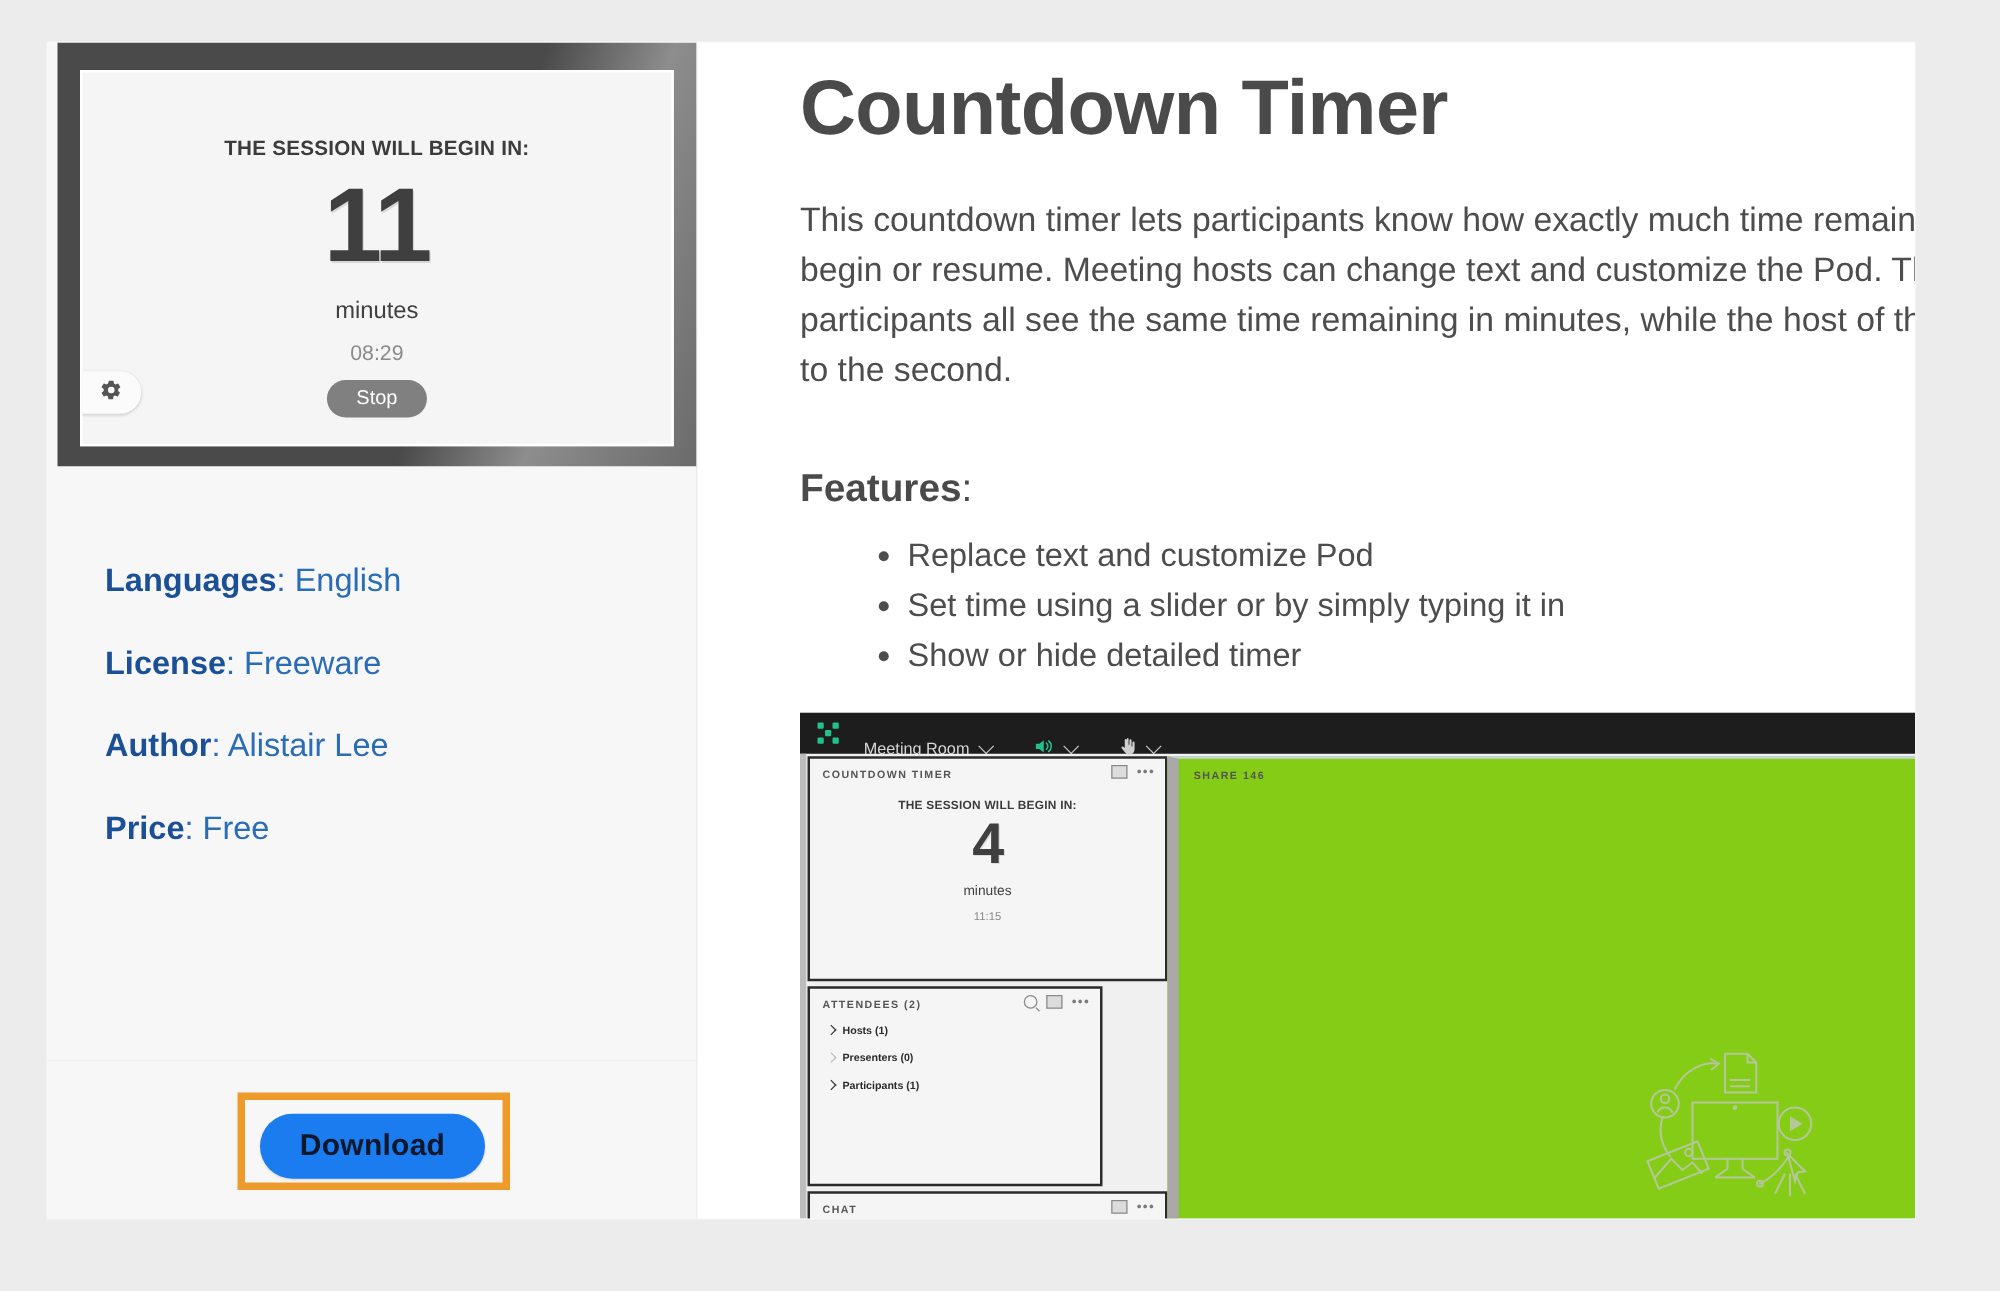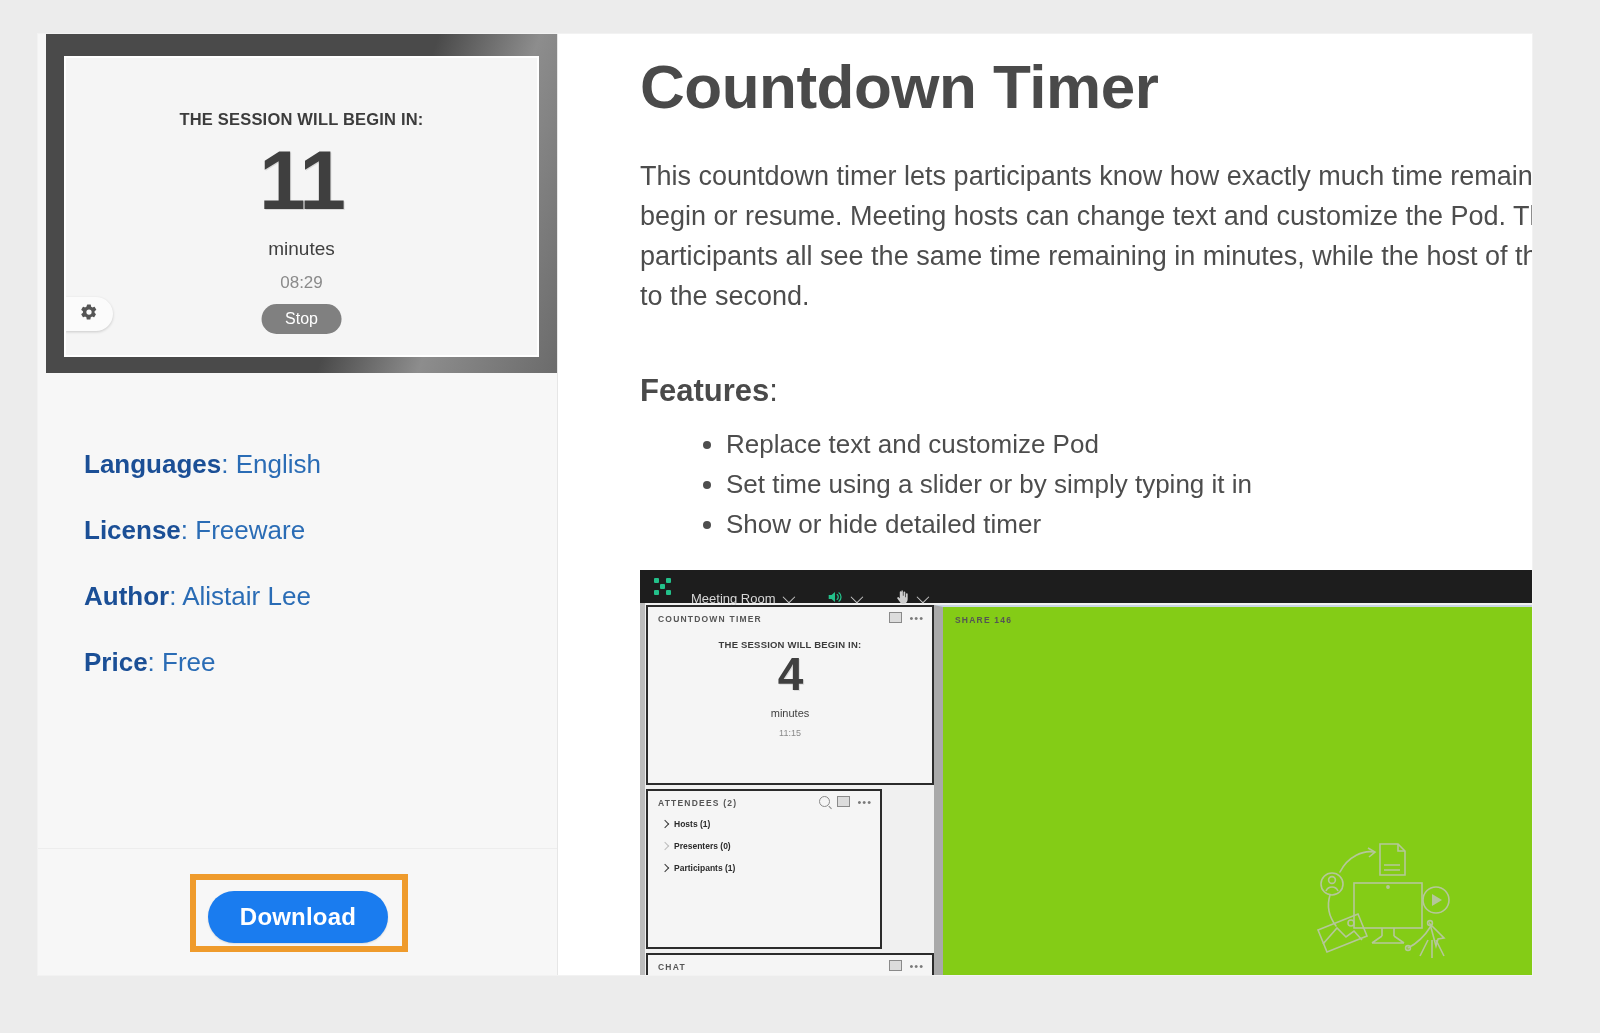--- a/index.html
+++ b/index.html
@@ -85,21 +85,21 @@
   .dl-area{
     position:absolute;left:0;right:0;bottom:0;height:126px;
     border-top:1px solid #ededed;background:#f7f7f7;
   }
   .dl-highlight{
     position:absolute;left:152px;top:25px;width:218px;height:78px;
     border:6px solid #ef9b2c;box-sizing:border-box;background:transparent;
   }
   .dl-btn{
     position:absolute;left:170px;top:42px;width:180px;height:52px;
-    background:#1a7cef;color:#ffffff;border:none;border-radius:26px;
+    background:#1a7cef;color:#0f172a;border:none;border-radius:26px;
     font-size:24px;font-weight:700;font-family:"Liberation Sans",sans-serif;
     cursor:pointer;letter-spacing:.2px;
     box-shadow:0 1px 2px rgba(0,0,0,.12);
   }
 
   
   .right-col{
     position:absolute;left:520px;top:0;right:0;bottom:0;
     background:#ffffff;overflow:hidden;
   }

